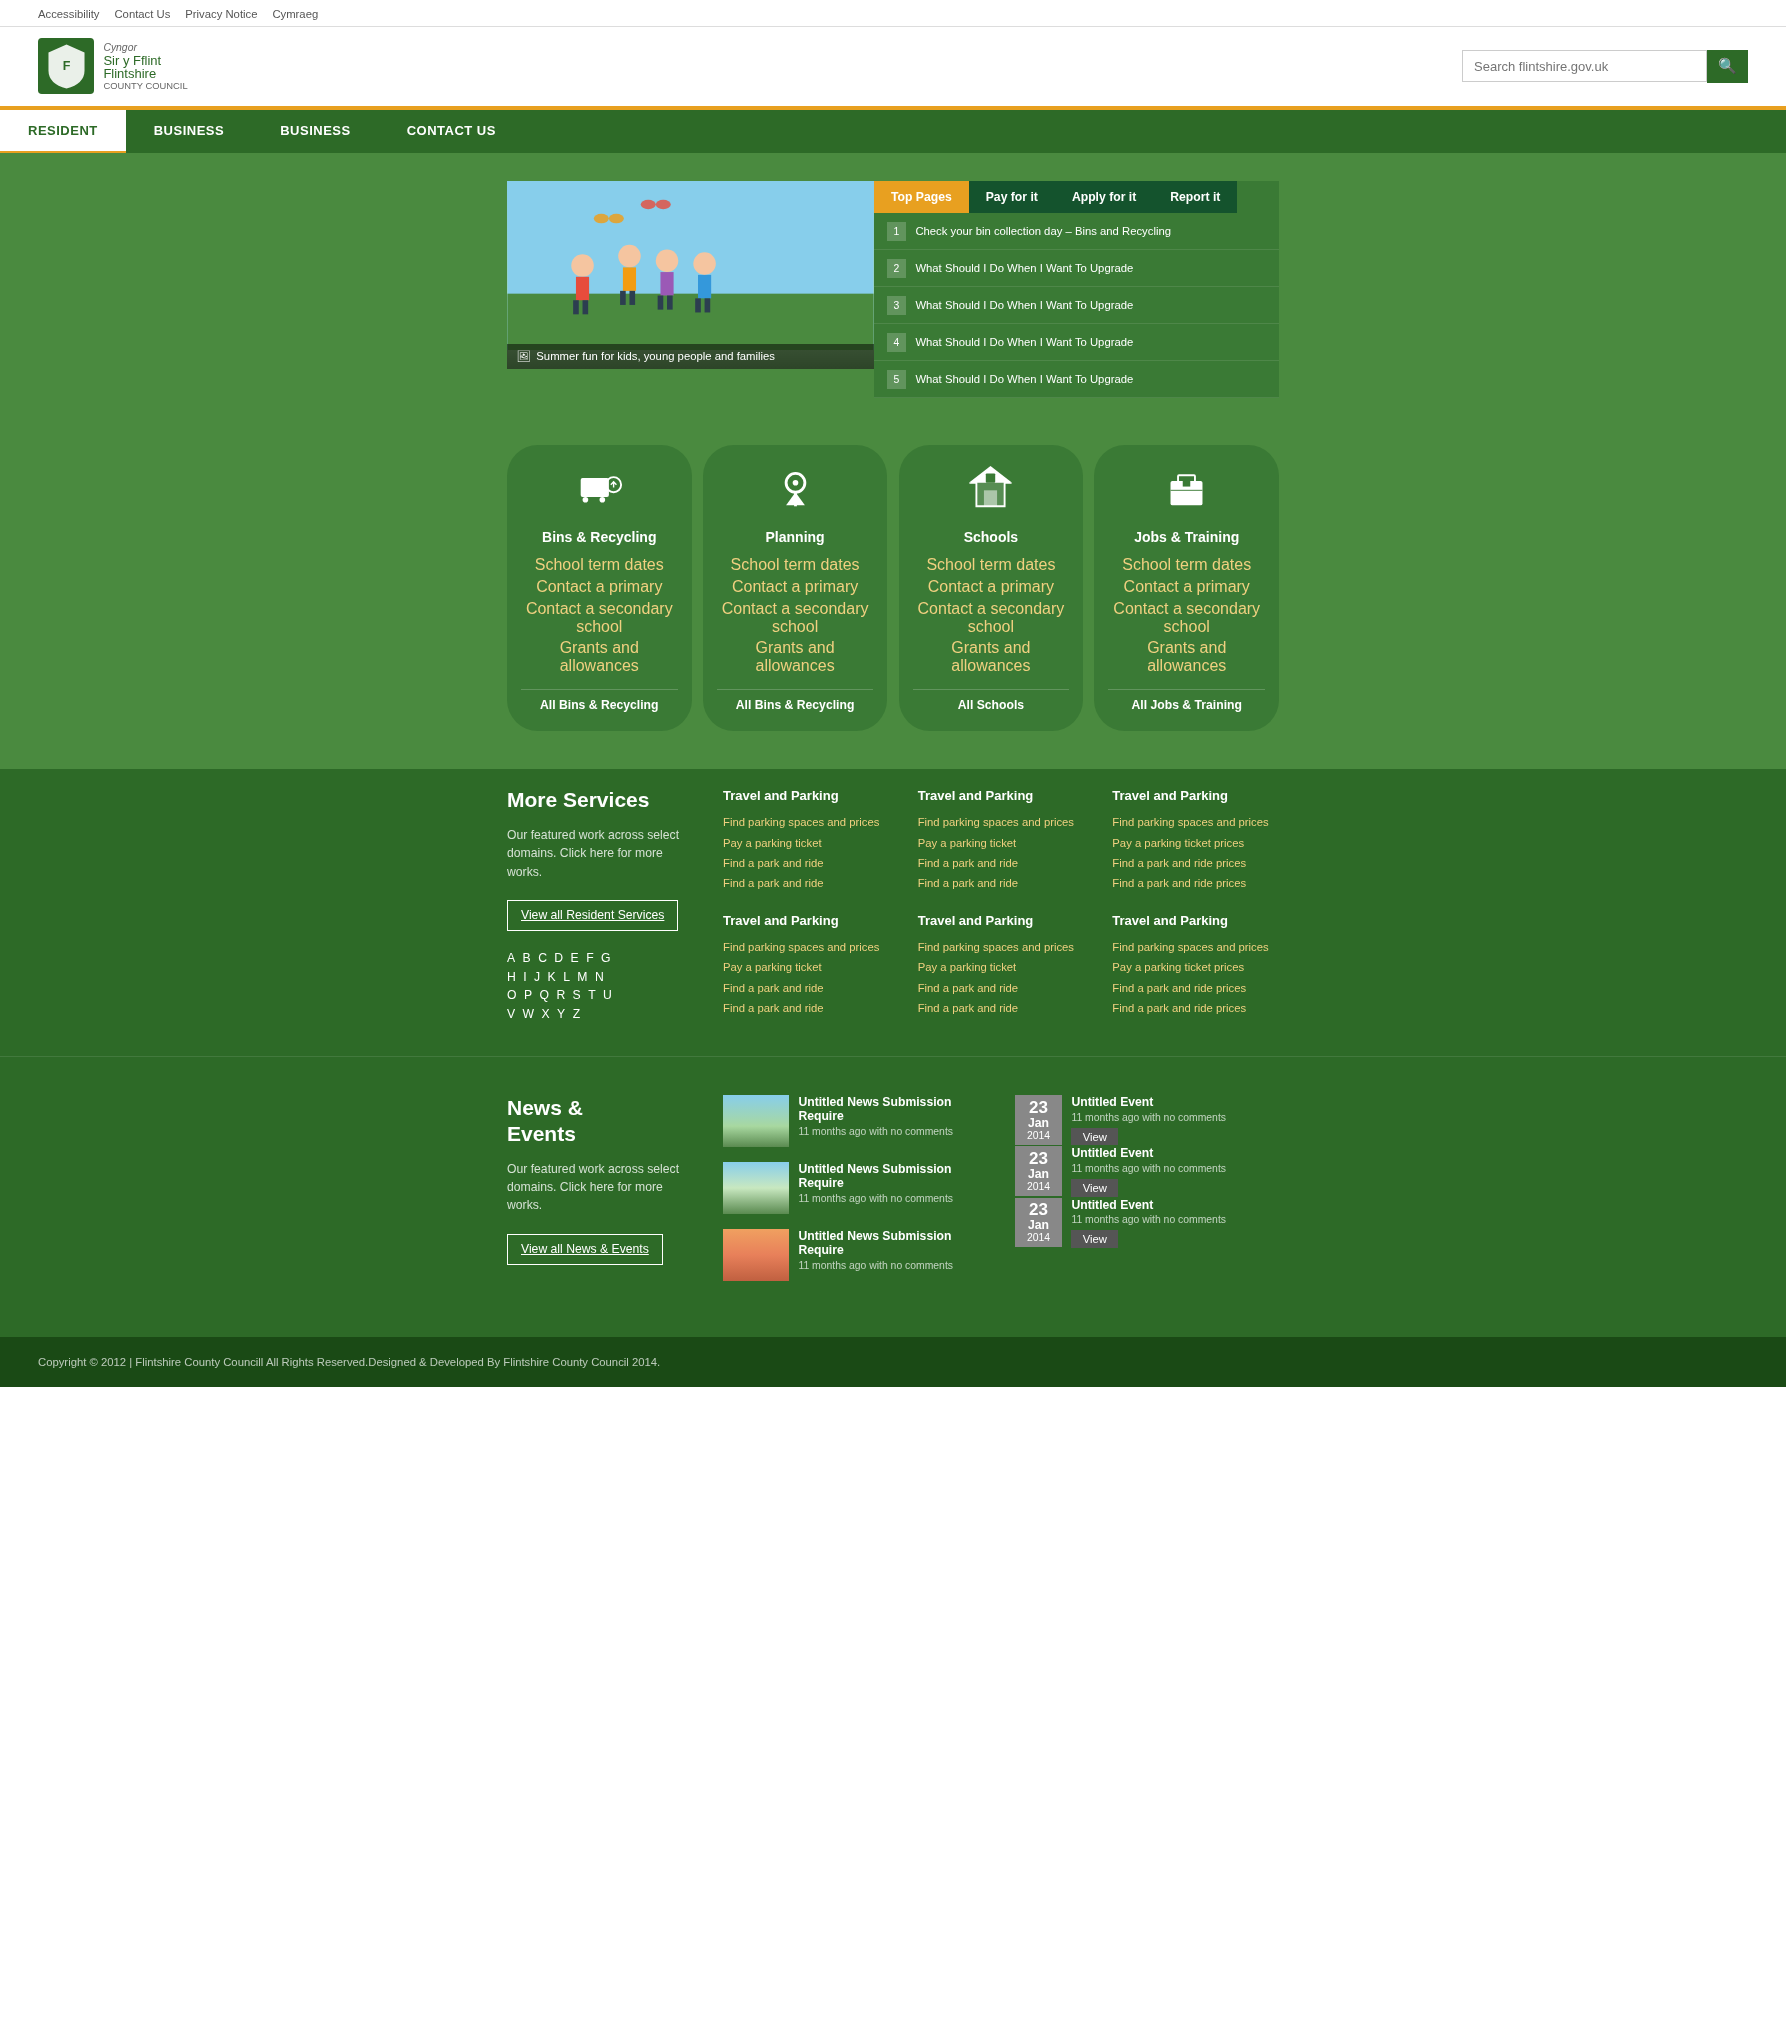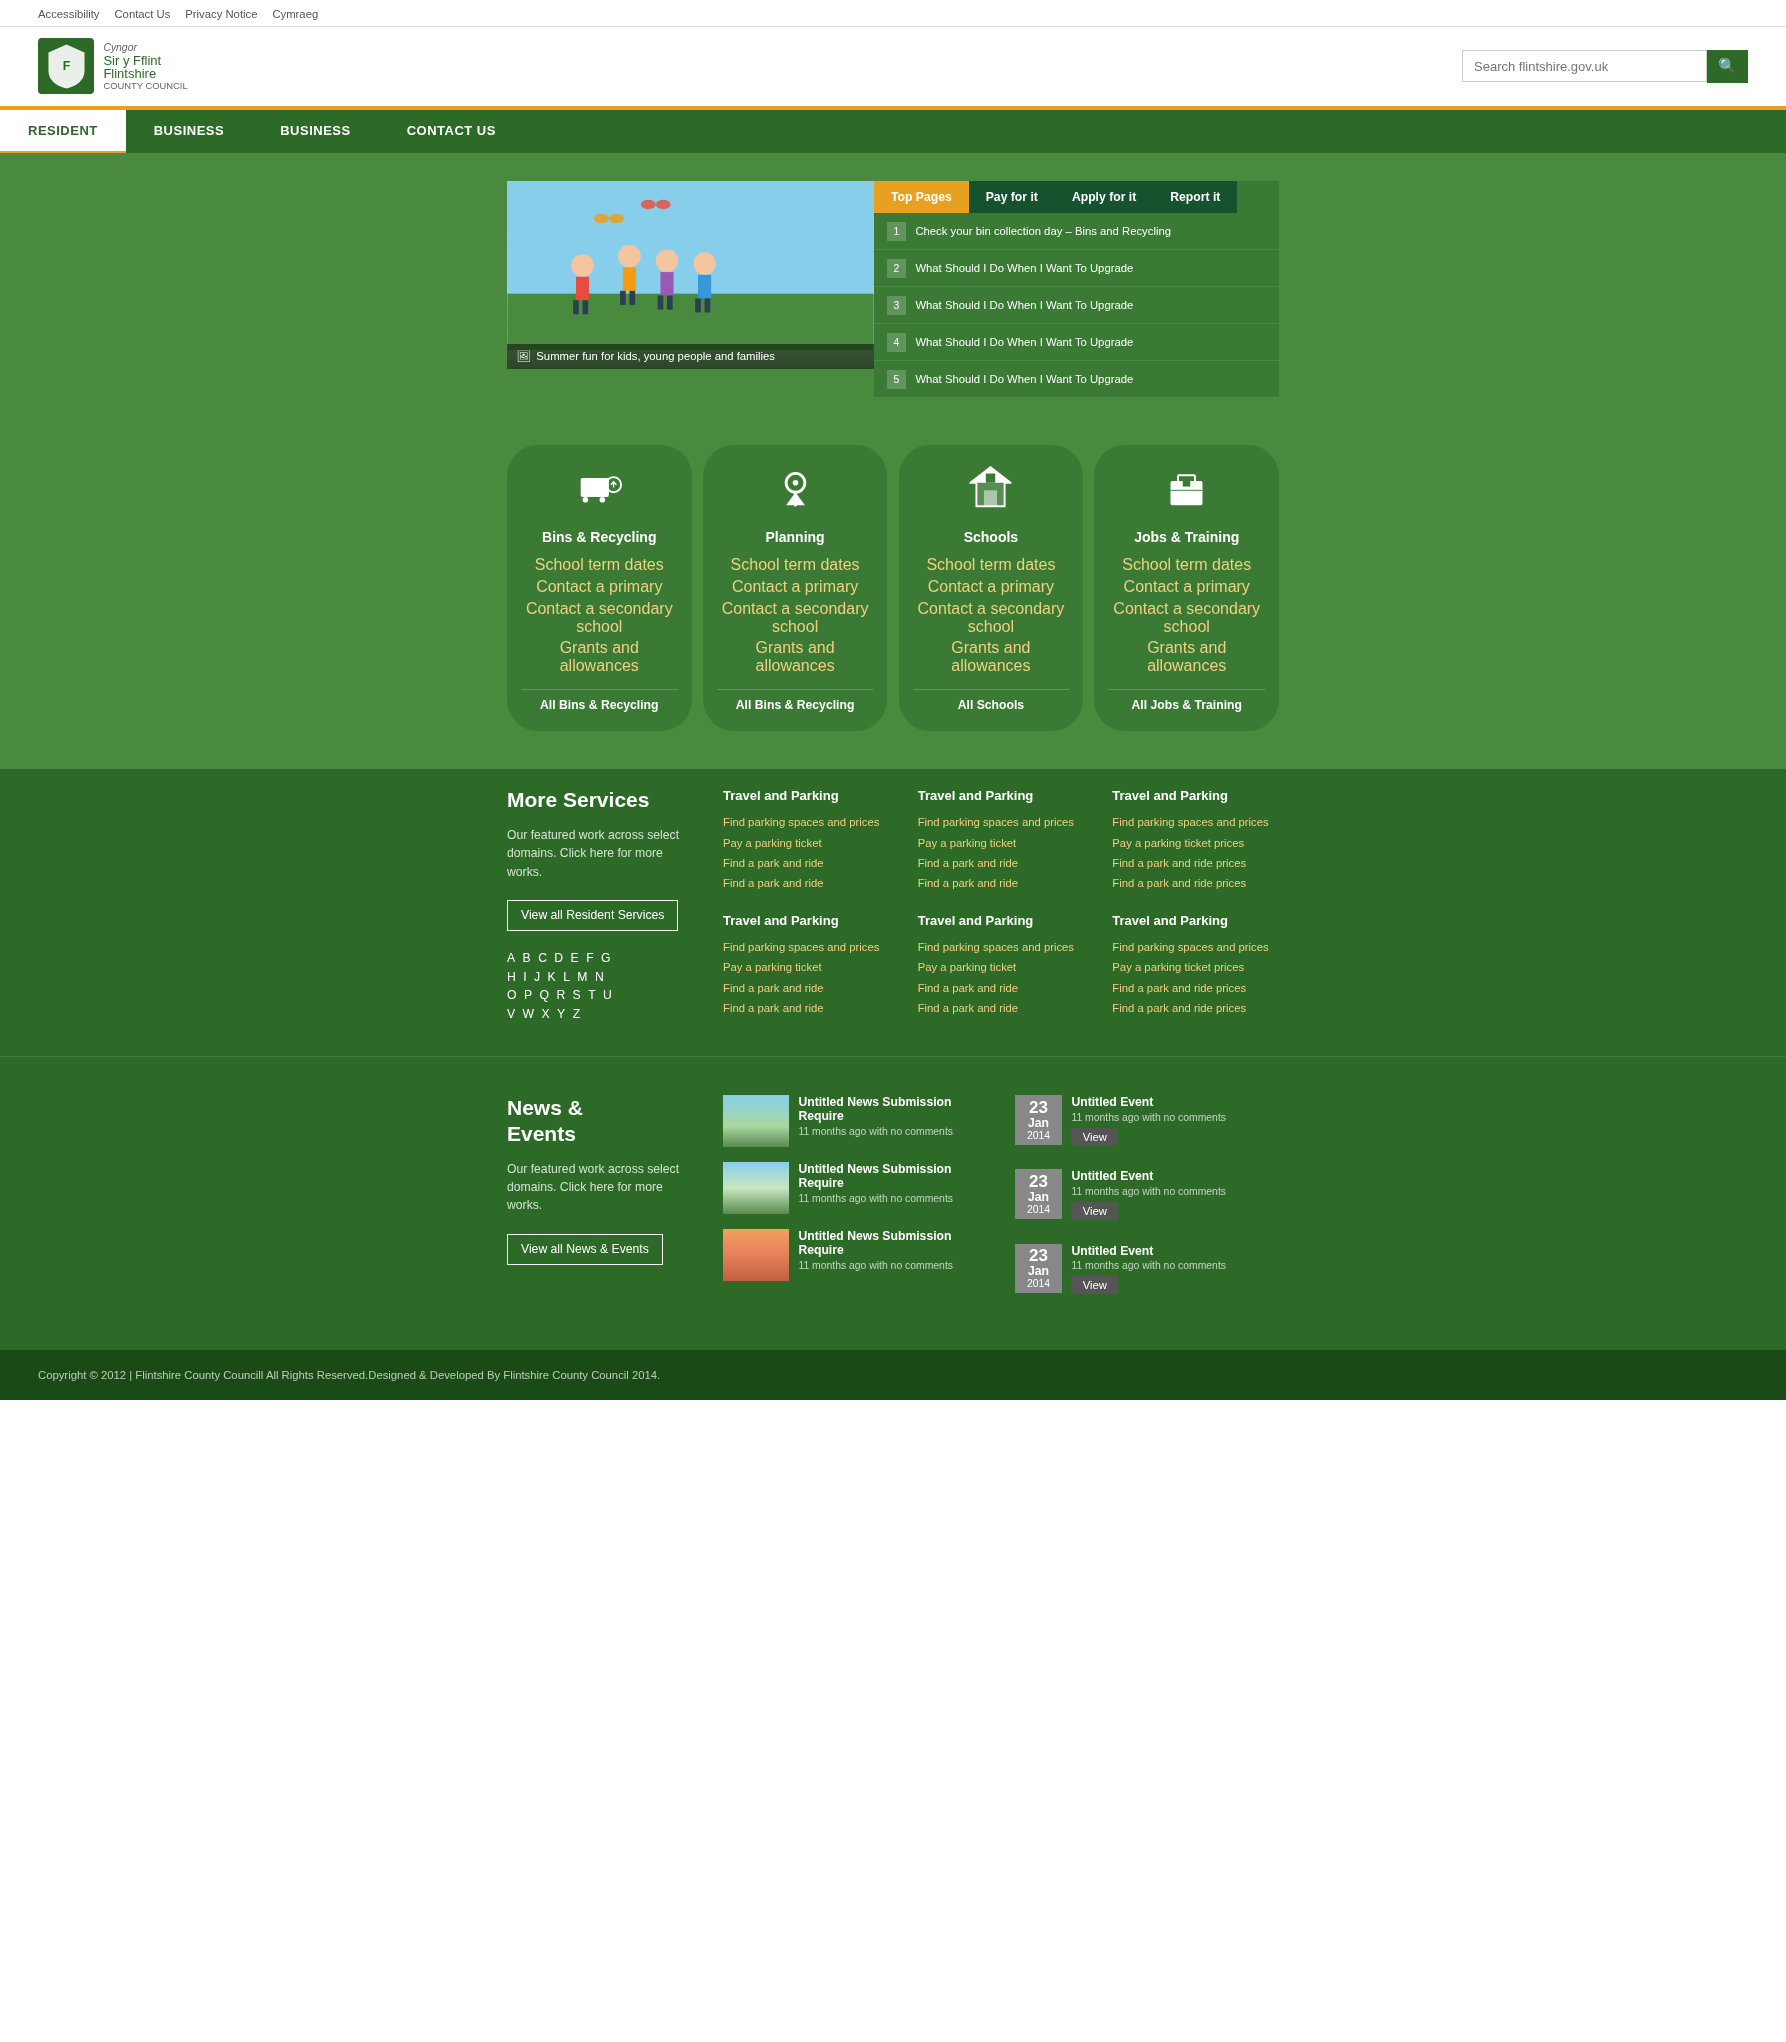--- a/index.html
+++ b/index.html
@@ -51,41 +51,41 @@
     .service-card ul { list-style: none; margin-bottom: 14px; }
     .service-card ul li { margin-bottom: 3.8px; }
     .service-card ul li a { color: #f0d080; text-decoration: none; font-size: 16px; text-align: center; }
     .service-card .view-all { color: white; text-decoration: none; font-weight: bold; font-size: 12.2px; display: block; padding-top: 7.5px; border-top: 0.9px solid rgba(255,255,255,0.2); }
 
     
     .more-services { background: #2d6a27; padding: 19px 169px; }
     .more-services-inner { max-width: 772px; margin: 0 auto; display: grid; grid-template-columns: 188px 1fr 1fr 1fr; gap: 28px; }
     .more-services-left h2 { color: white; font-size: 21px; font-weight: bold; margin-bottom: 14px; }
     .more-services-left p { color: rgba(255,255,255,0.8); font-size: 12.2px; margin-bottom: 19px; line-height: 1.5; }
-    .view-all-btn { background: transparent; border: 0.9px solid white; color: white; padding: 7.5px 13px; cursor: pointer; font-size: 12.2px; text-align: left; }
+    .view-all-btn { background: transparent; border: 0.9px solid white; color: white; padding: 7.5px 13px; cursor: pointer; font-size: 12.2px; text-align: left; text-decoration: underline; }
     .alpha-list { margin-top: 19px; }
     .alpha-list a { color: white; text-decoration: none; font-size: 12.2px; margin-right: 3.8px; }
     .alpha-row { margin-bottom: 3.8px; }
     .service-group h4 { color: white; font-size: 13px; font-weight: bold; margin-bottom: 9.4px; }
     .service-group ul { list-style: none; margin-bottom: 19px; }
     .service-group ul li a { color: #f0d080; text-decoration: none; font-size: 11.3px; line-height: 1.8; }
     .services-cols { display: flex; flex-direction: column; gap: 0; }
 
     
     .news-section { background: #2d6a27; padding: 38px 117px 56px; border-top: 0.9px solid rgba(255,255,255,0.1); }
     .news-inner { max-width: 772px; margin: 0 auto; display: grid; grid-template-columns: 188px 1fr 1fr; gap: 28px; }
     .news-left h2 { color: white; font-size: 21px; font-weight: bold; margin-bottom: 14px; line-height: 1.2; }
     .news-left p { color: rgba(255,255,255,0.8); font-size: 12.2px; margin-bottom: 19px; line-height: 1.5; }
     .news-items { display: flex; flex-direction: column; gap: 15px; }
     .news-item { display: flex; gap: 9.4px; align-items: flex-start; }
     .news-thumb { width: 66px; height: 52px; background: linear-gradient(135deg, #7cb87a, #5a9e58); flex-shrink: 0; overflow: hidden; }
     .news-thumb-inner { width: 100%; height: 100%; background: linear-gradient(to bottom, #87CEEB 0%, #a8d8a0 60%, #5a8a50 100%); }
     .news-content h4 { color: white; font-size: 12.2px; font-weight: bold; margin-bottom: 2.8px; }
     .news-content p { color: rgba(255,255,255,0.7); font-size: 10.4px; }
-    .event-items { display: flex; flex-direction: column; gap: 24px; }
+    .event-items { display: flex; flex-direction: column; gap: 1px; }
     .event-item { display: flex; gap: 9.4px; align-items: flex-start; }
     .event-date { background: #888; color: white; text-align: center; padding: 3.8px 7.5px; flex-shrink: 0; min-width: 47px; }
     .event-date .day { font-size: 17px; font-weight: bold; line-height: 1; }
     .event-date .month { font-size: 12.2px; font-weight: bold; }
     .event-date .year { font-size: 10.4px; }
     .event-content h4 { color: white; font-size: 12.2px; font-weight: bold; margin-bottom: 2.8px; }
     .event-content p { color: rgba(255,255,255,0.7); font-size: 10.4px; margin-bottom: 4.7px; }
     .view-btn { background: #555; color: white; border: none; padding: 2.8px 11.3px; font-size: 11.3px; cursor: pointer; }
 
     

